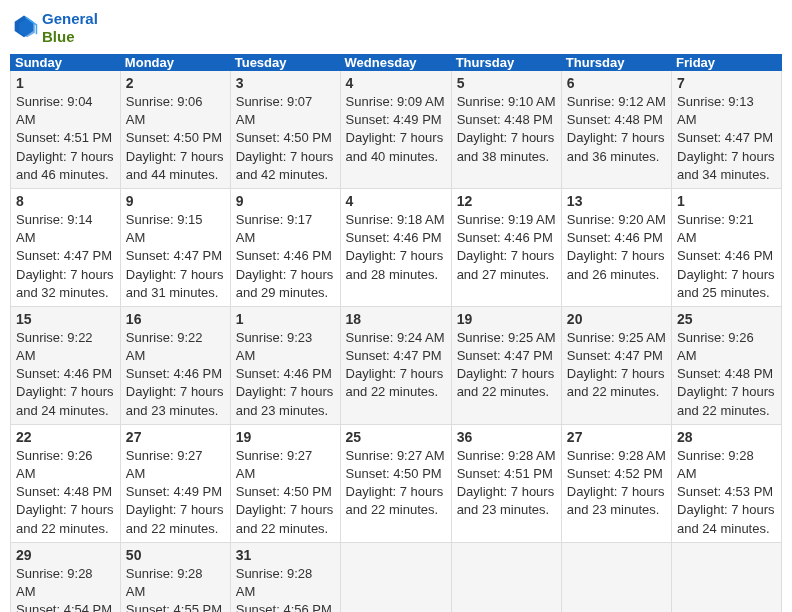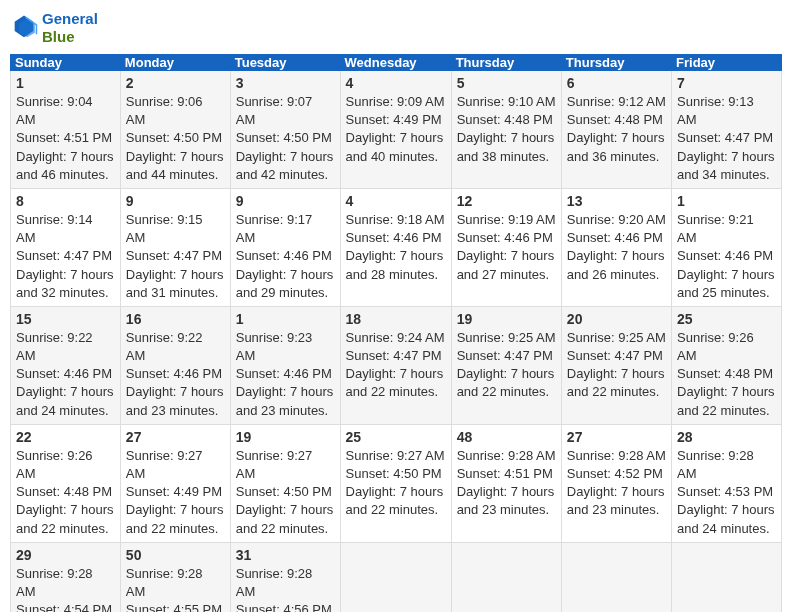--- a/index.html
+++ b/index.html
@@ -318,21 +318,21 @@
       </td>
         <td>
         <span class="day-num">25</span>
         <div class="day-info">
           Sunrise: 9:27 AM<br>
           Sunset: 4:50 PM<br>
           Daylight: 7 hours and 22 minutes.
         </div>
       </td>
         <td>
-        <span class="day-num">48</span>
+        <span class="day-num">36</span>
         <div class="day-info">
           Sunrise: 9:28 AM<br>
           Sunset: 4:51 PM<br>
           Daylight: 7 hours and 23 minutes.
         </div>
       </td>
         <td>
         <span class="day-num">27</span>
         <div class="day-info">
           Sunrise: 9:28 AM<br>

